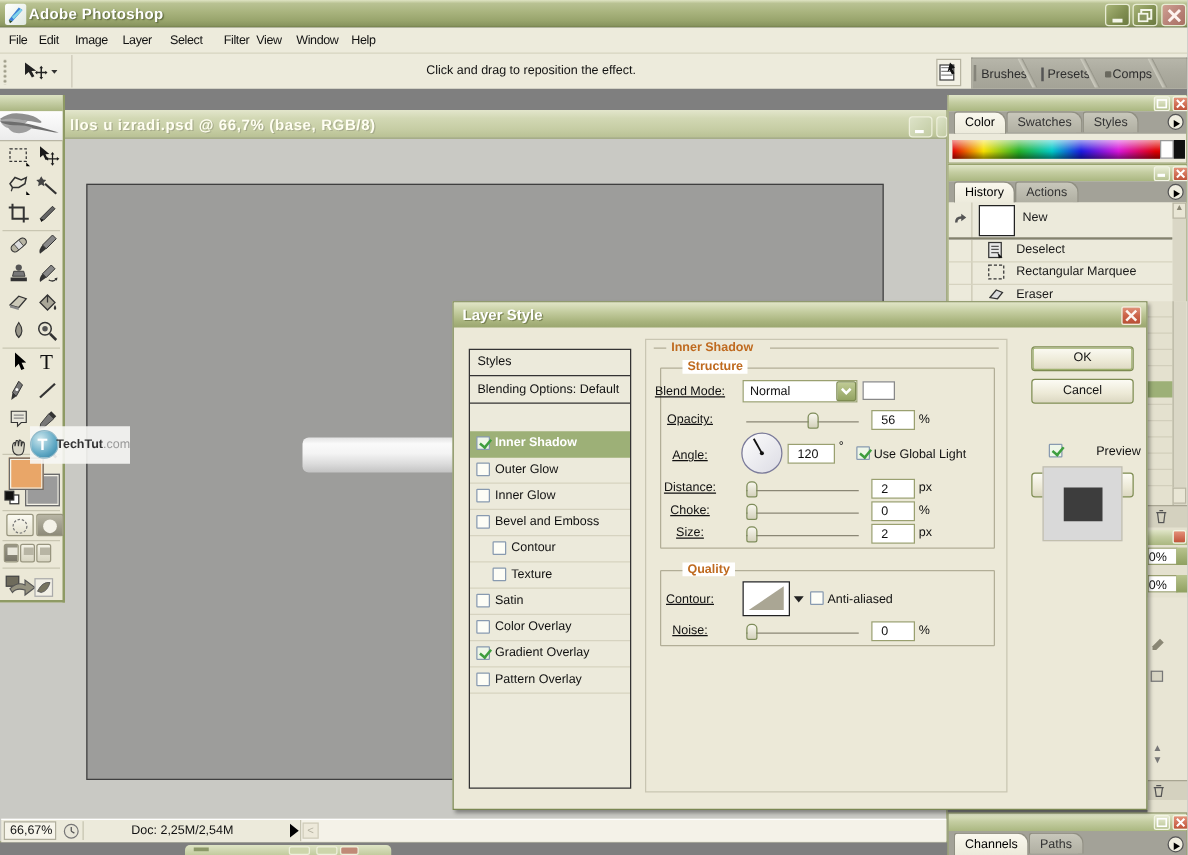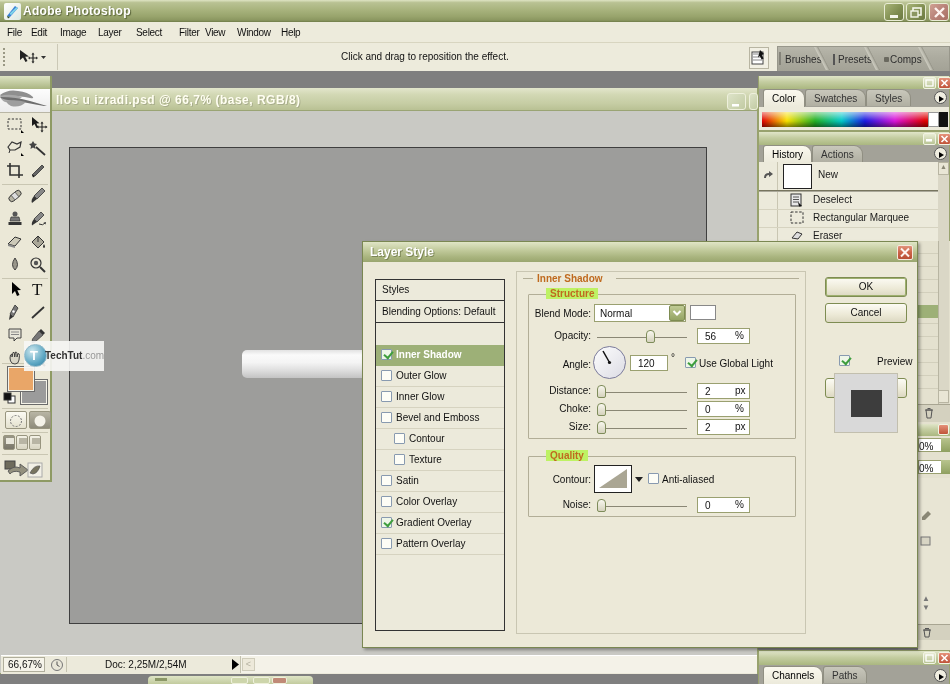--- a/index.html
+++ b/index.html
@@ -88,25 +88,25 @@
 #row-innershadow { background:#9db077; color:#fff; font-weight:bold; border-bottom:1px solid #9db077; }
 
 .cb { position:absolute; width:11px; height:11px; background:#fdfdf6; border:1px solid #889ab0; border-radius:1px; }
 .cb.checked { background:#eef6e8; }
 .cb.checked:after { content:""; position:absolute; left:1.5px; top:1px; width:7px; height:4px;
   border-left:2px solid #3e9e3e; border-bottom:2px solid #3e9e3e; transform:rotate(-50deg); }
 
 #centerpane { left:153px; top:29px; width:290px; height:363px; border:1px solid #c9c6b2; background:#ece9d8; }
 .olabel { color:#bf6a1f; font-weight:bold; }
 fieldset { position:absolute; border:1px solid #b2ae97; border-radius:1px; }
-.flegend { position:absolute; top:-7px; left:17px; background:#bef264; padding:0 4px; }
-.frow-label { position:absolute; color:#111; text-align:right; }
+.flegend { position:absolute; top:-7px; left:17px; background:#ffffff; padding:0 4px; }
+.frow-label { position:absolute; color:#111; text-align:center;text-decoration:underline; }
 .slider-track { position:absolute; height:1px; background:#8a8775; width:90px; }
 .slider-thumb { position:absolute; width:9px; height:13px; background:linear-gradient(#f8f7ee,#d5d2bd); border:1px solid #7e8c5a; border-radius:4px 4px 2px 2px; }
-.valbox { position:absolute; width:53px; height:16px; background:#fff; border:1px solid #9aa070; color:#111; padding:2px 0 0 7px; }
+.valbox { position:absolute; width:35px; height:16px; background:#fff; border:1px solid #9aa070; color:#111; padding:2px 0 0 7px; }
 .unit { position:absolute; color:#111; }
 
 #okbtn,#cancelbtn,#newstylebtn { position:absolute; left:462px; width:82px; height:20px; text-align:center;
   background:linear-gradient(#fcfbf4,#ece9d6 60%, #dcd8c2); border:1px solid #7e8c52; border-radius:3px; padding-top:3px; color:#111; }
 #okbtn { box-shadow:0 0 0 1px #9eb06e inset; }
 #preview-thumb { position:absolute; left:471px; top:131px; width:64px; height:60px; background:#d9d9d9; border:1px solid #c2bfae; }
 #preview-inner { position:absolute; left:16px; top:16px; width:31px; height:27px; background:#3d3d3d; }
 
 
 #chanpal { left:758px; top:650px; width:192px; height:34px; background:#a3a298; border:1px solid #98a26e; }

